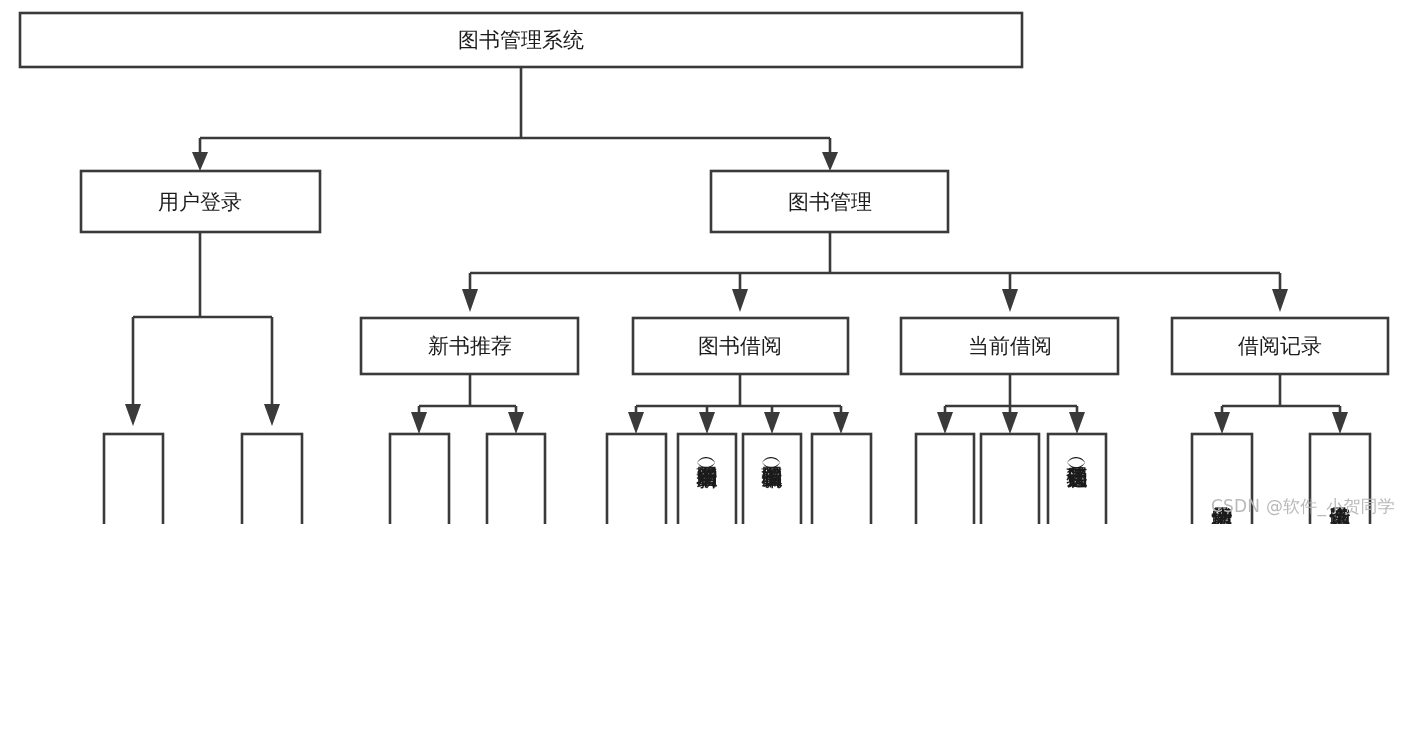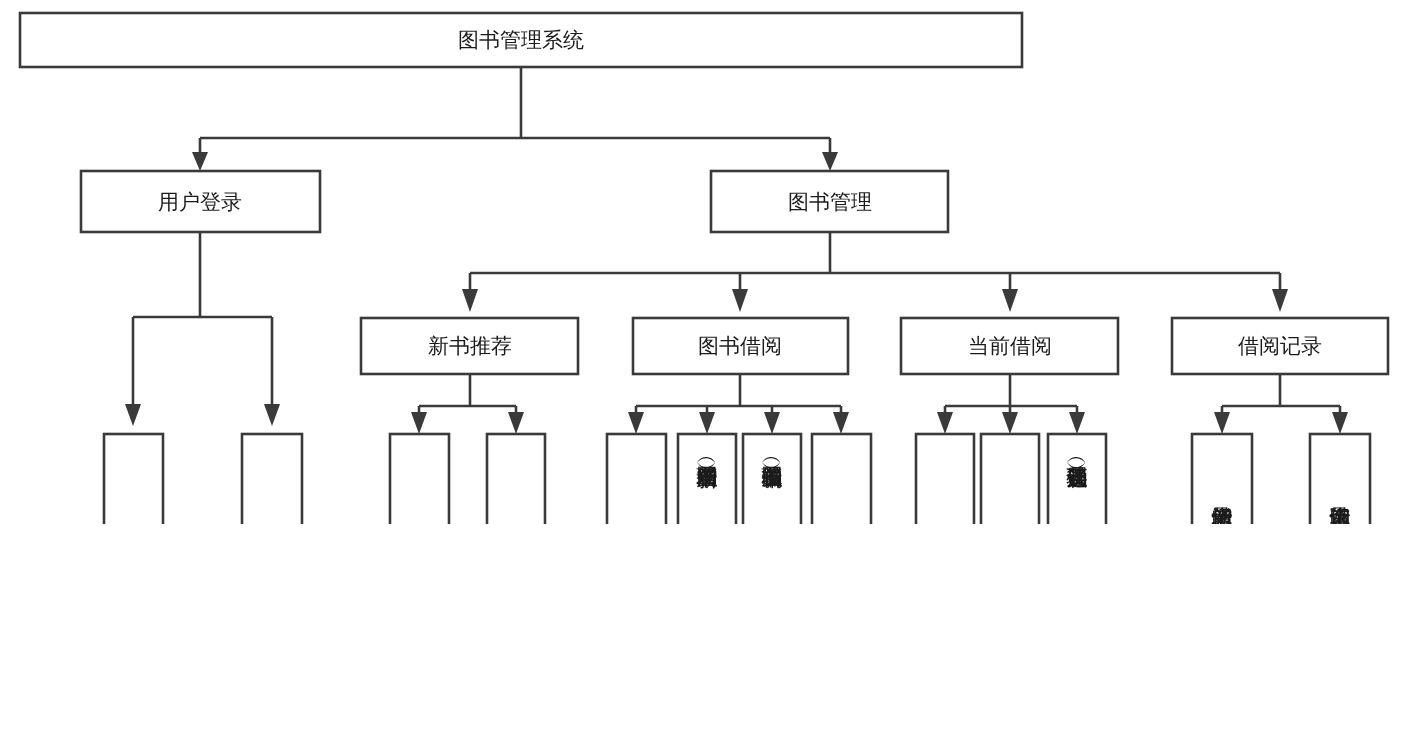--- a/index.html
+++ b/index.html
@@ -232,14 +232,15 @@
       <rect class="node-box" x="1192" y="434" width="60" height="300"></rect>
       <text class="leaf-label" x="1222" y="490" writing-mode="tb">新增借阅记录</text>
     </g>
     <g>
       <rect class="node-box" x="1310" y="434" width="60" height="300"></rect>
       <text class="leaf-label" x="1340" y="490" writing-mode="tb">查询借阅记录</text>
     </g>
 
   </svg>
 
+  <div class="watermark">CSDN @软件_小贺同学</div>
 
 </div>
 
 </body></html>

